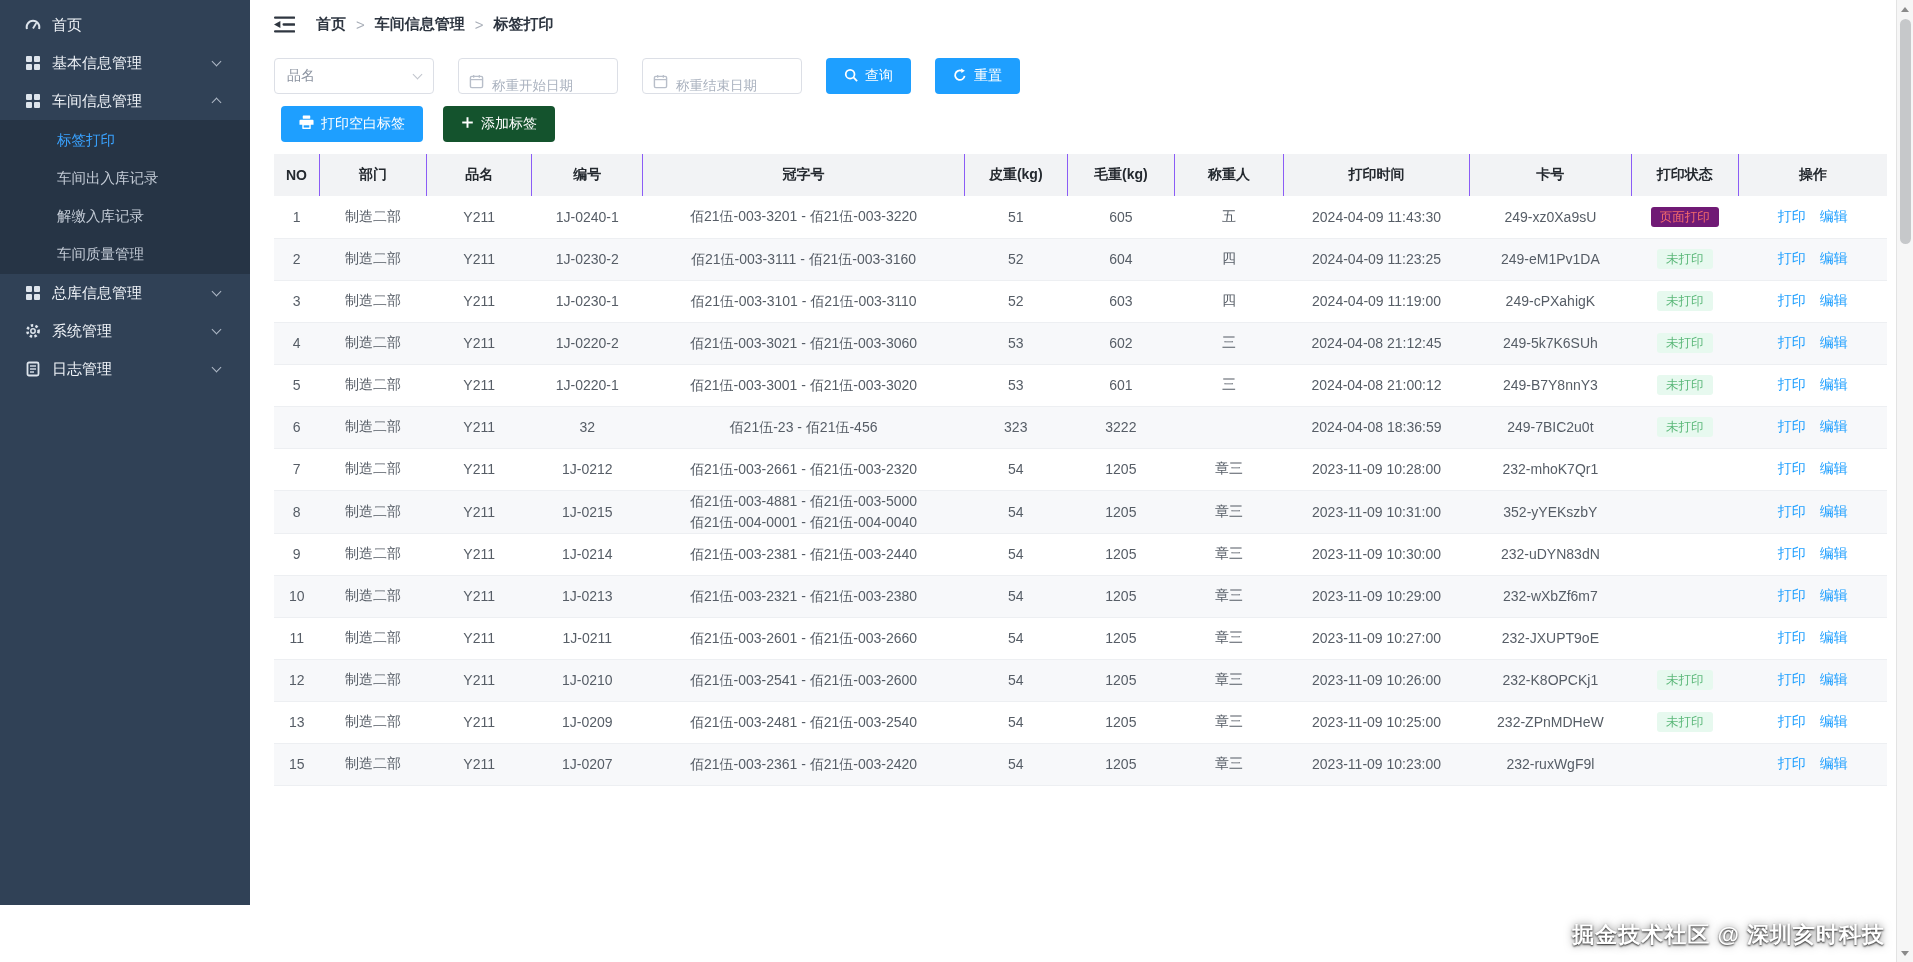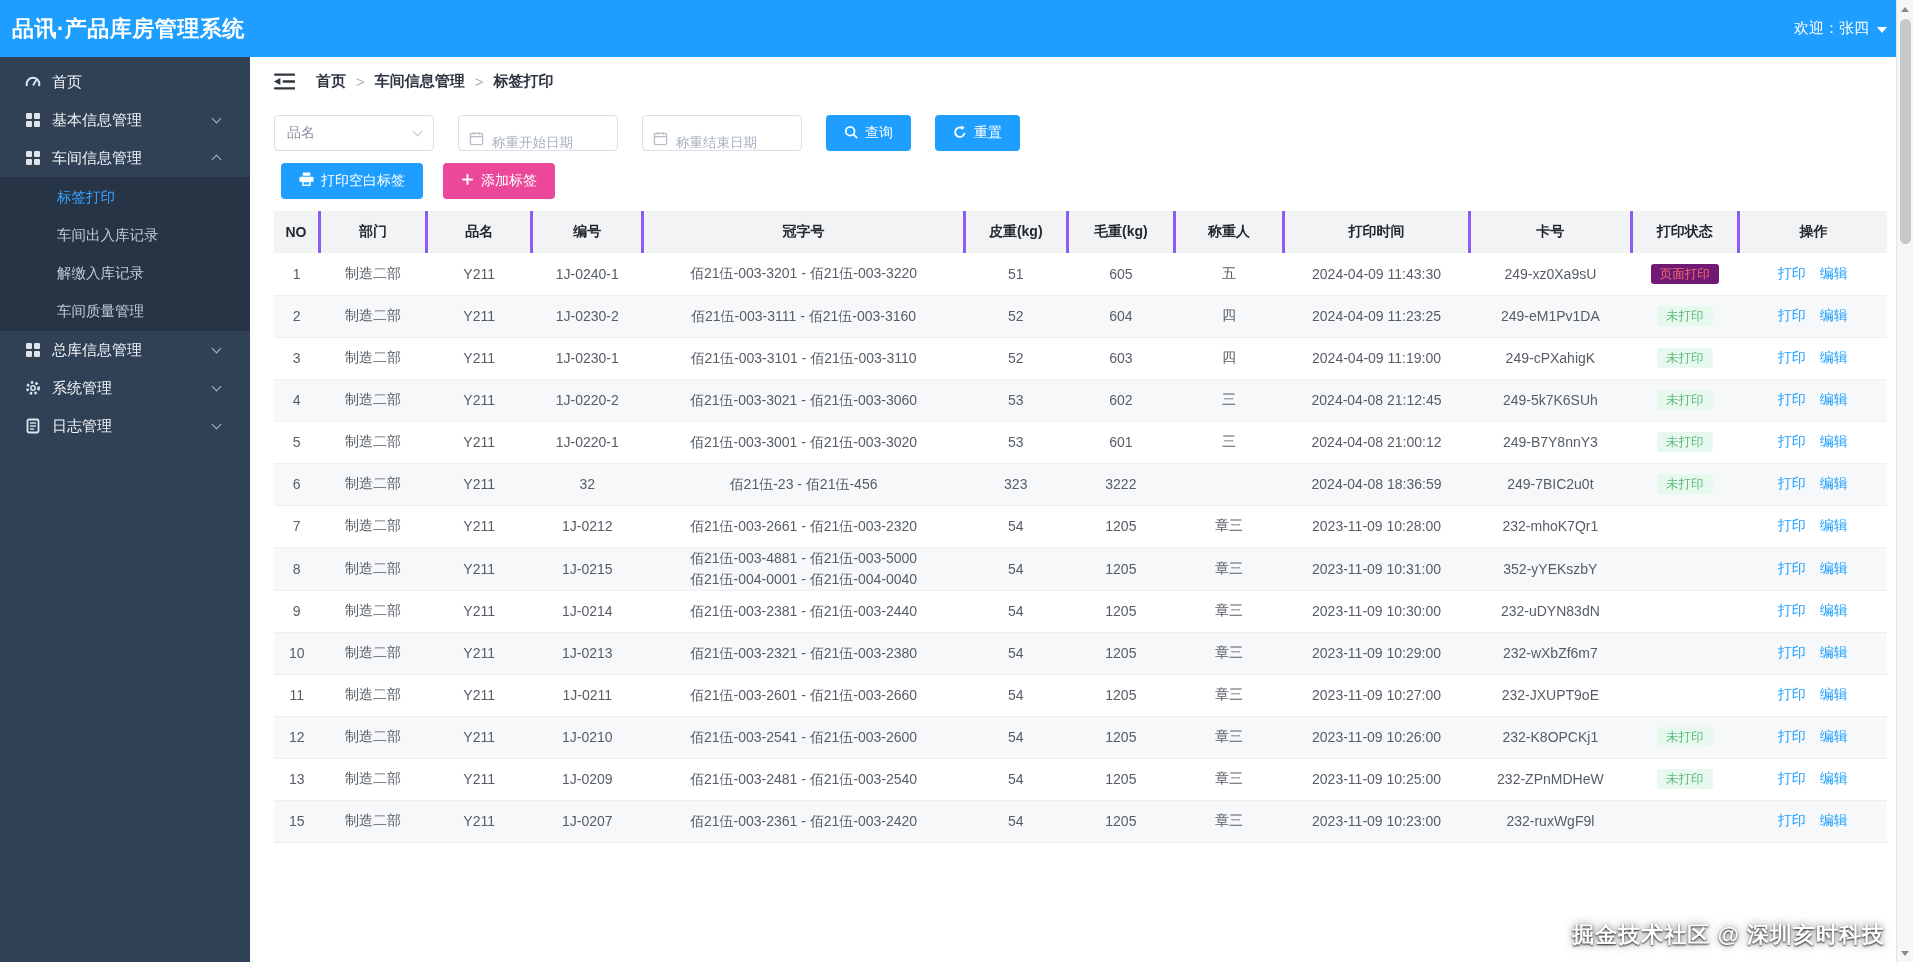--- a/index.html
+++ b/index.html
@@ -36,27 +36,27 @@
 
   .filters{display:flex;align-items:center;gap:24px;padding:10px 24px 0;flex:none}
   .sel{width:160px;height:36px;border:1px solid #dcdfe6;border-radius:4px;display:flex;align-items:center;justify-content:space-between;padding:0 12px;background:#fff;cursor:pointer}
   .sel-text{color:#8b93a0;font-size:14px}
   .sel .chev{border-color:#c0c4cc}
   .date-input{width:160px;height:36px;border:1px solid #dcdfe6;border-radius:4px;display:flex;align-items:flex-end;padding:0 10px;gap:8px;background:#fff}
   .date-input input{border:none;outline:none;width:100%;font-size:13.5px;color:#606266;font-family:inherit;background:transparent}
   .date-input input::placeholder{color:#aab2bf}
   .btn{height:36px;border:none;border-radius:4px;color:#fff;font-size:14px;display:inline-flex;align-items:center;justify-content:center;gap:7px;cursor:pointer;padding:0 18px;font-family:inherit}
   .btn-blue{background:#1E9FFF}
-  .btn-green{background:#ec4899}
+  .btn-green{background:#14532d}
   .actions{display:flex;gap:20px;padding:12px 31px 0;flex:none}
 
   
   .table-wrap{padding:12px 26px 0 24px}
   table{width:100%;border-collapse:collapse;table-layout:fixed}
-  thead th{background:#f2f3f5;height:42px;font-size:14px;color:#24292f;font-weight:bold;border-right:3px solid #8b5cf6;text-align:center}
+  thead th{background:#f2f3f5;height:42px;font-size:14px;color:#24292f;font-weight:bold;border-right:1px solid #8b5cf6;text-align:center}
   thead th:last-child{border-right:none}
   tbody td{height:42px;font-size:14px;color:#565d66;text-align:center;border-bottom:1px solid #edeff2;overflow:hidden}
   tbody tr:nth-child(even){background:#f7f8fa}
   td.serial div{line-height:21px}
   .badge{display:inline-block;padding:4px 9px;border-radius:3px;font-size:12.5px;line-height:1}
   .badge.success{color:#5cb87a;background:#e7f9ef}
   .badge.danger{color:#f56c6c;background:#701a75}
   .oplink{color:#1E9FFF;cursor:pointer;margin:0 7px;font-size:14px;text-decoration:none}
 
   
@@ -69,27 +69,20 @@
   .sb-thumb{position:absolute;left:3px;top:19px;width:11px;height:225px;background:#c6c8ca;border-radius:6px;cursor:pointer}
 
   .watermark{position:absolute;right:28px;bottom:12px;font-size:22px;font-weight:bold;color:#fff;
     text-shadow:0 1px 2px rgba(0,0,0,.85),0 0 8px rgba(0,0,0,.5);z-index:20;letter-spacing:1px}
 </style>
 </head>
 <body>
 
 <div class="page">
 
-  <header class="topbar">
-    <div class="app-title">品讯·产品库房管理系统</div>
-    <div class="welcome">
-      <span>欢迎：张四</span>
-      <span class="caret"></span>
-    </div>
-  </header>
 
   <div class="layout">
 
     <aside class="sidebar">
       <div class="menu-item">
         <span class="mi-icon">
           <svg viewBox="0 0 16 16">
               <path d="M2 12a6.3 6.3 0 1 1 12 0" fill="none" stroke="currentColor" stroke-width="2"></path>
               <line x1="8" y1="11.5" x2="11.3" y2="6" stroke="currentColor" stroke-width="1.8"></line>
             </svg>

